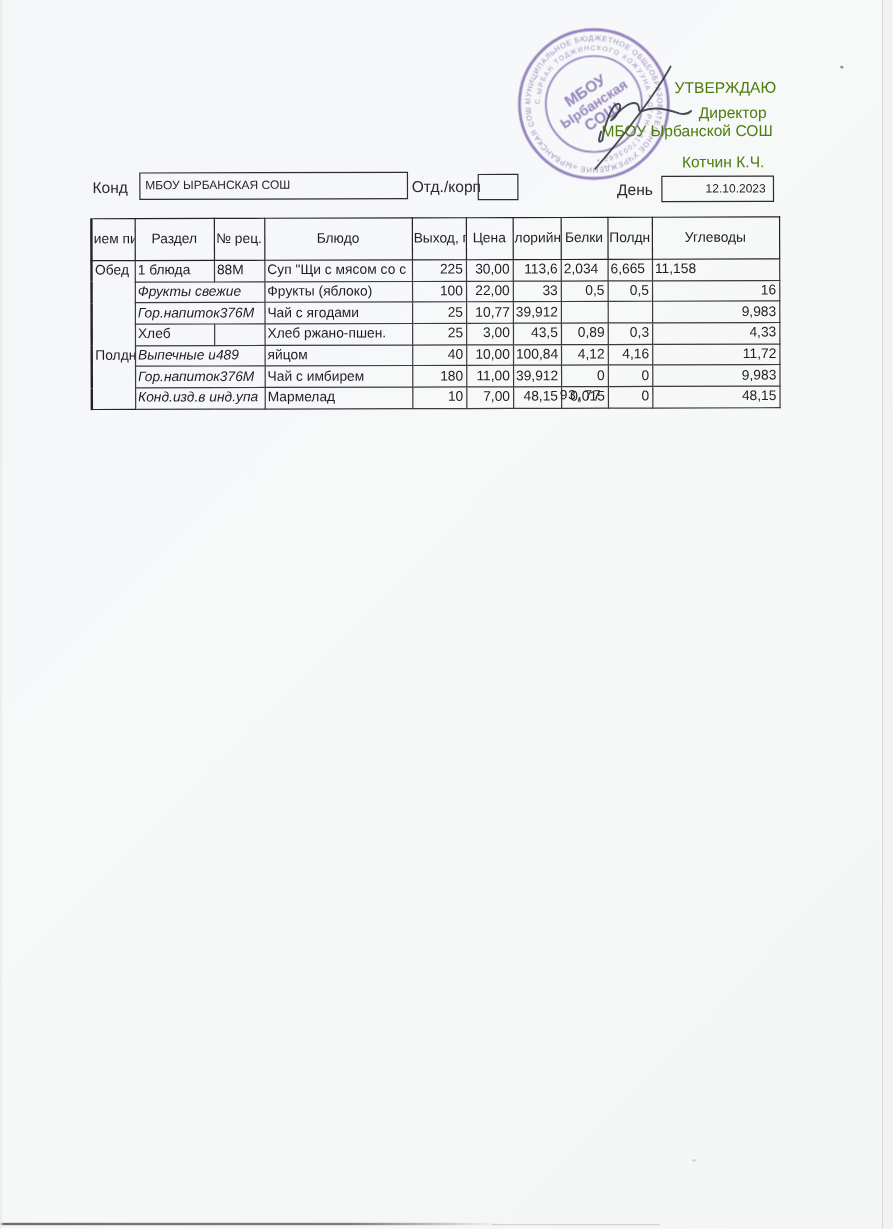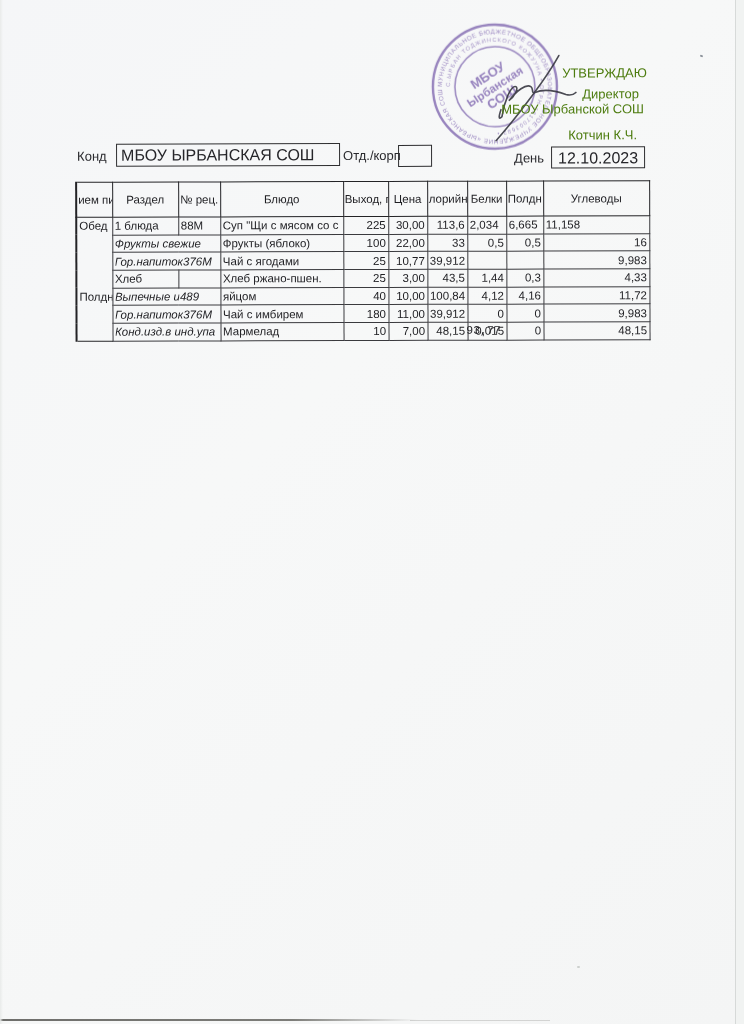--- a/index.html
+++ b/index.html
@@ -10,21 +10,21 @@
   }
   #sheet{position:absolute;inset:0;transform:rotate(-0.15deg);}
   .abs{position:absolute;}
   
   .appr{font-size:13px;color:#4d7c0f;white-space:nowrap;}
   
   #stamp{filter:blur(0.35px);opacity:0.9;}
   
   .lbl{font-size:13px;color:#2a2a2e;white-space:nowrap;}
   .fbox{border:1.6px solid #2e2e30;background:transparent;box-sizing:border-box;}
-  .fbox .val{font-size:16px;line-height:21px;padding-left:4px;white-space:nowrap;overflow:hidden;}
+  .fbox .val{font-size:10px;line-height:21px;padding-left:4px;white-space:nowrap;overflow:hidden;}
   .fbox .val.right{text-align:right;padding-right:6px;padding-left:0;}
   
   table.menu{border-collapse:collapse;table-layout:fixed;width:573px;
     border:1.8px solid #242427;border-left:2.6px solid #232326;}
   table.menu td{font-size:11.5px;line-height:12px;padding:0 2px;white-space:nowrap;overflow:hidden;box-sizing:border-box;color:#1e1e22;}
   table.menu thead td{border:1.8px solid #232326;text-align:center;height:35px;padding:0 1px;}
   table.menu tbody td{border:1px solid #3a3a3e;height:17.7px;}
   td.meal-cell{vertical-align:top;padding:0;position:relative;border-bottom:1.8px solid #242427 !important;}
   .meal-tag{position:absolute;left:2px;font-size:11.5px;}
   td.num{text-align:right;}
@@ -164,21 +164,21 @@
           <td class="num"></td>
           <td class="num">9,983</td>
         </tr>
         <tr>
           <td>Хлеб</td>
           <td></td>
           <td>Хлеб ржано-пшен.</td>
           <td class="num">25</td>
           <td class="num">3,00</td>
           <td class="num">43,5</td>
-          <td class="num">1,44</td>
+          <td class="num">0,89</td>
           <td class="num">0,3</td>
           <td class="num">4,33</td>
         </tr>
         <tr>
           <td colspan="2">
             <div class="sec-rec">
               <span class="s">Выпечные и</span>
               <span>489</span>
             </div>
           </td>

